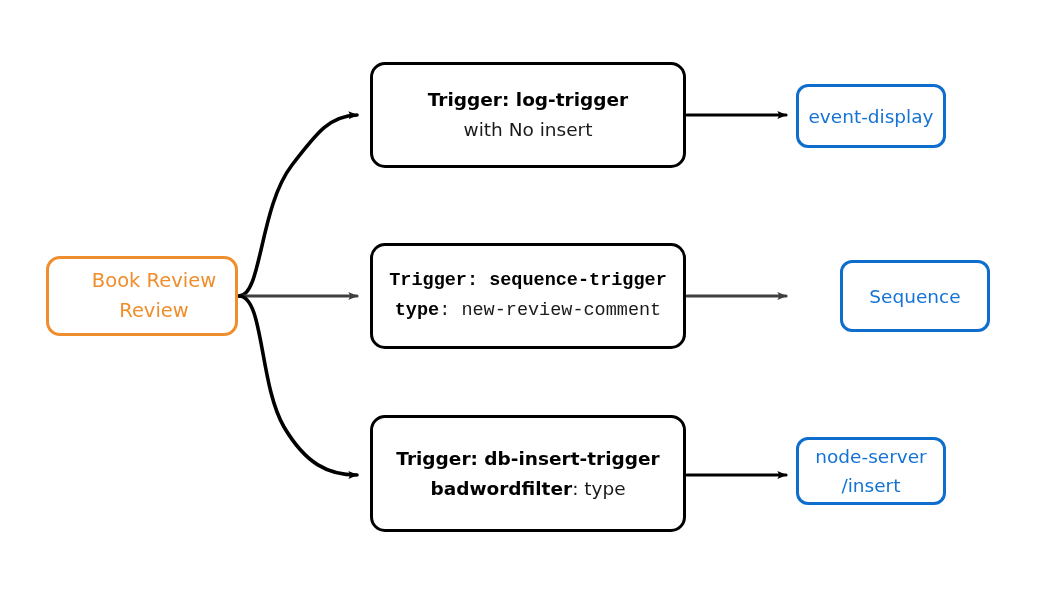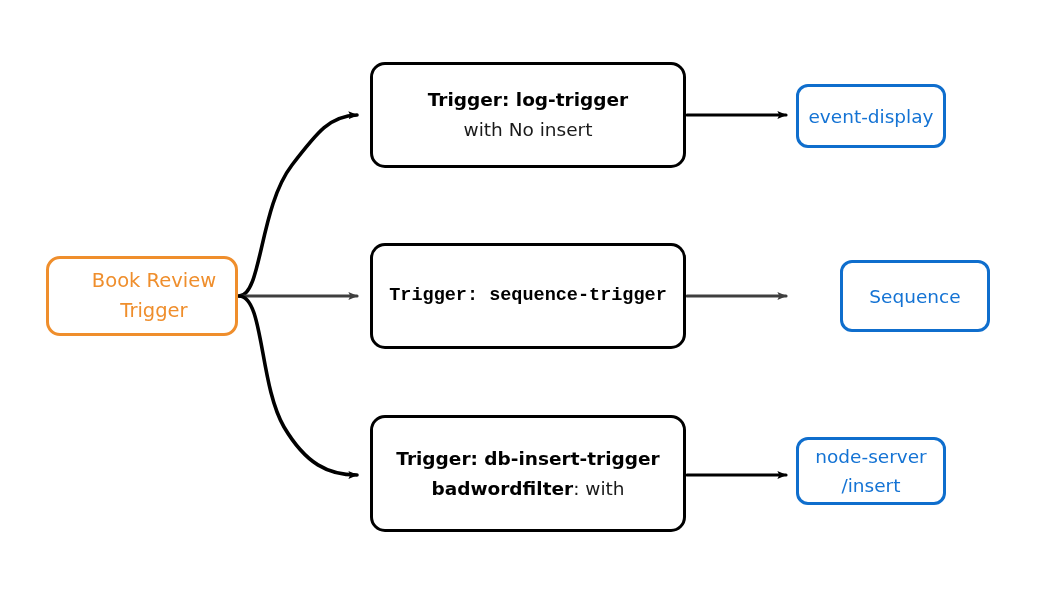--- a/index.html
+++ b/index.html
@@ -113,44 +113,47 @@
 
     <path d="M687,115 L786,115" fill="none" stroke="#000000" stroke-width="3.2" stroke-linecap="round" marker-end="url(#arrowBlack)"></path>
 
     <path d="M687,296 L786,296" fill="none" stroke="#3f3f3f" stroke-width="3.2" stroke-linecap="round" marker-end="url(#arrowGray)"></path>
 
     <path d="M687,475 L786,475" fill="none" stroke="#000000" stroke-width="3.2" stroke-linecap="round" marker-end="url(#arrowBlack)"></path>
   </svg>
 
   <div class="node node-source" style="left:46px; top:256px; width:192px; height:80px;">
     <span class="node-line">Book Review</span>
-    <span class="node-line">Trigger</span>
+    <span class="node-line">Review</span>
   </div>
 
   <div class="node node-trigger" style="left:370px; top:62px; width:316px; height:106px;">
     <span class="line">
       <span class="b">Trigger: log-trigger</span>
     </span>
     <span class="line">
       <span>with No insert</span>
     </span>
   </div>
 
   <div class="node node-trigger" style="left:370px; top:243px; width:316px; height:106px;font-family:Liberation Mono, monospace;">
     <span class="line">
       <span class="b">Trigger: sequence-trigger</span>
     </span>
+    <span class="line">
+      <span class="b">type</span><span>: new-review-comment</span>
+    </span>
   </div>
 
   <div class="node node-trigger" style="left:370px; top:415px; width:316px; height:117px;">
     <span class="line">
       <span class="b">Trigger: db-insert-trigger</span>
     </span>
     <span class="line">
-      <span class="b">badwordfilter</span><span>: with</span>
+      <span class="b">badwordfilter</span><span>: type</span>
     </span>
   </div>
 
   <div class="node node-dest" style="left:796px; top:84px; width:150px; height:64px;">
     <span class="node-line">event-display</span>
   </div>
 
   <div class="node node-dest" style="left:796px; top:260px; width:150px; height:72px;margin-left:44px;">
     <span class="node-line">Sequence</span>
   </div>

